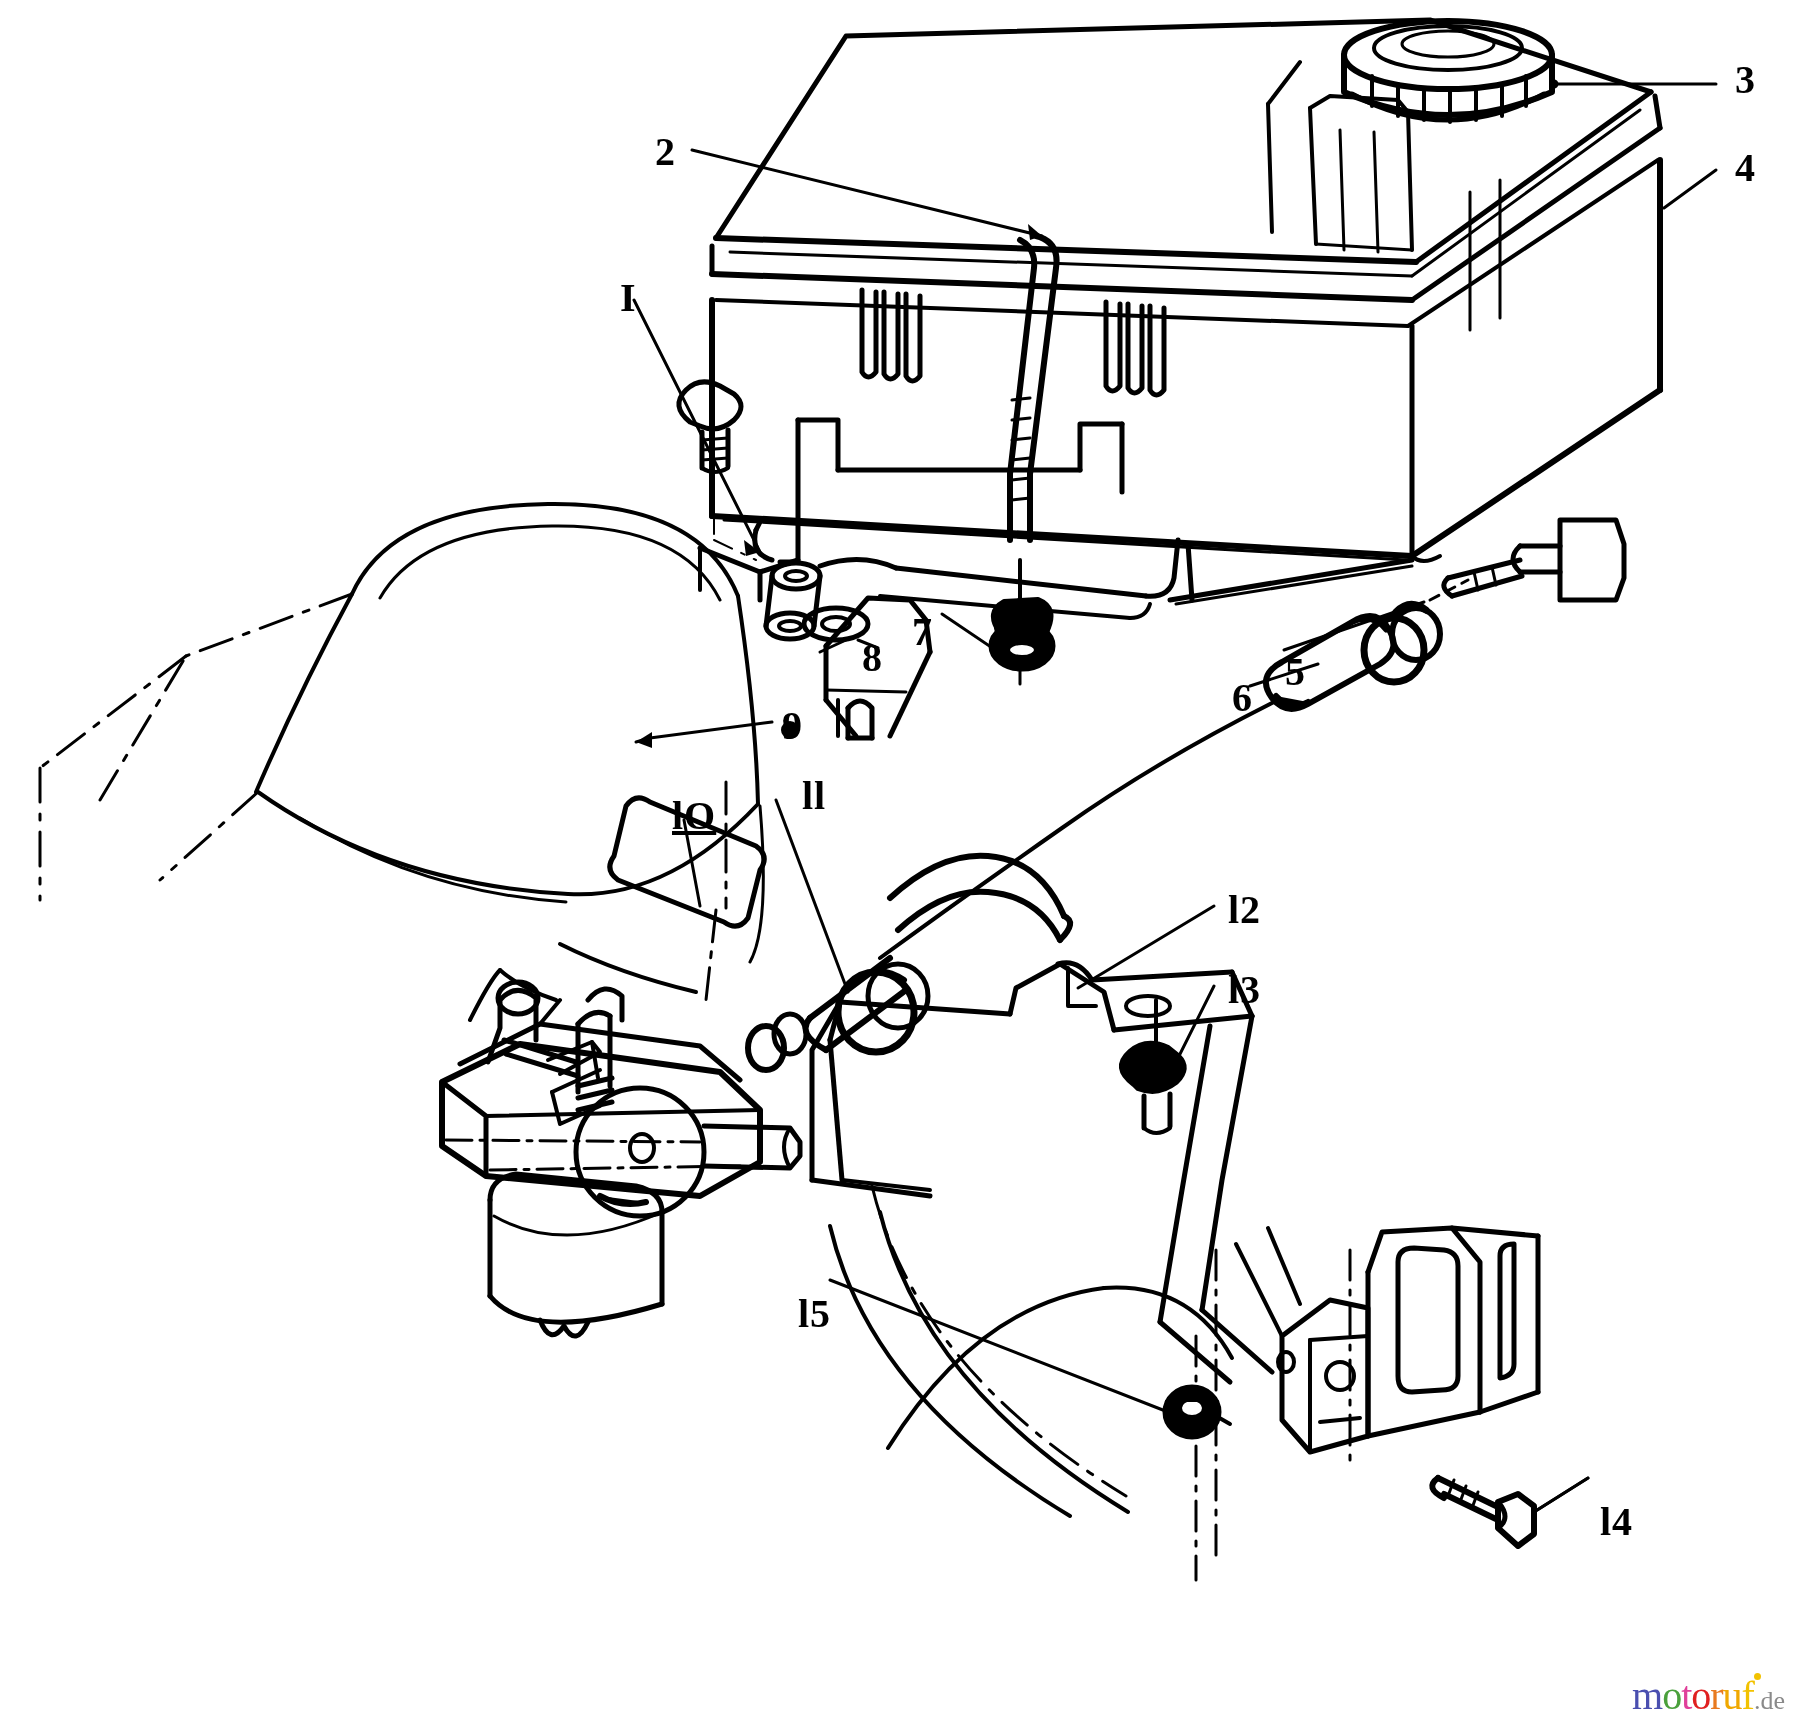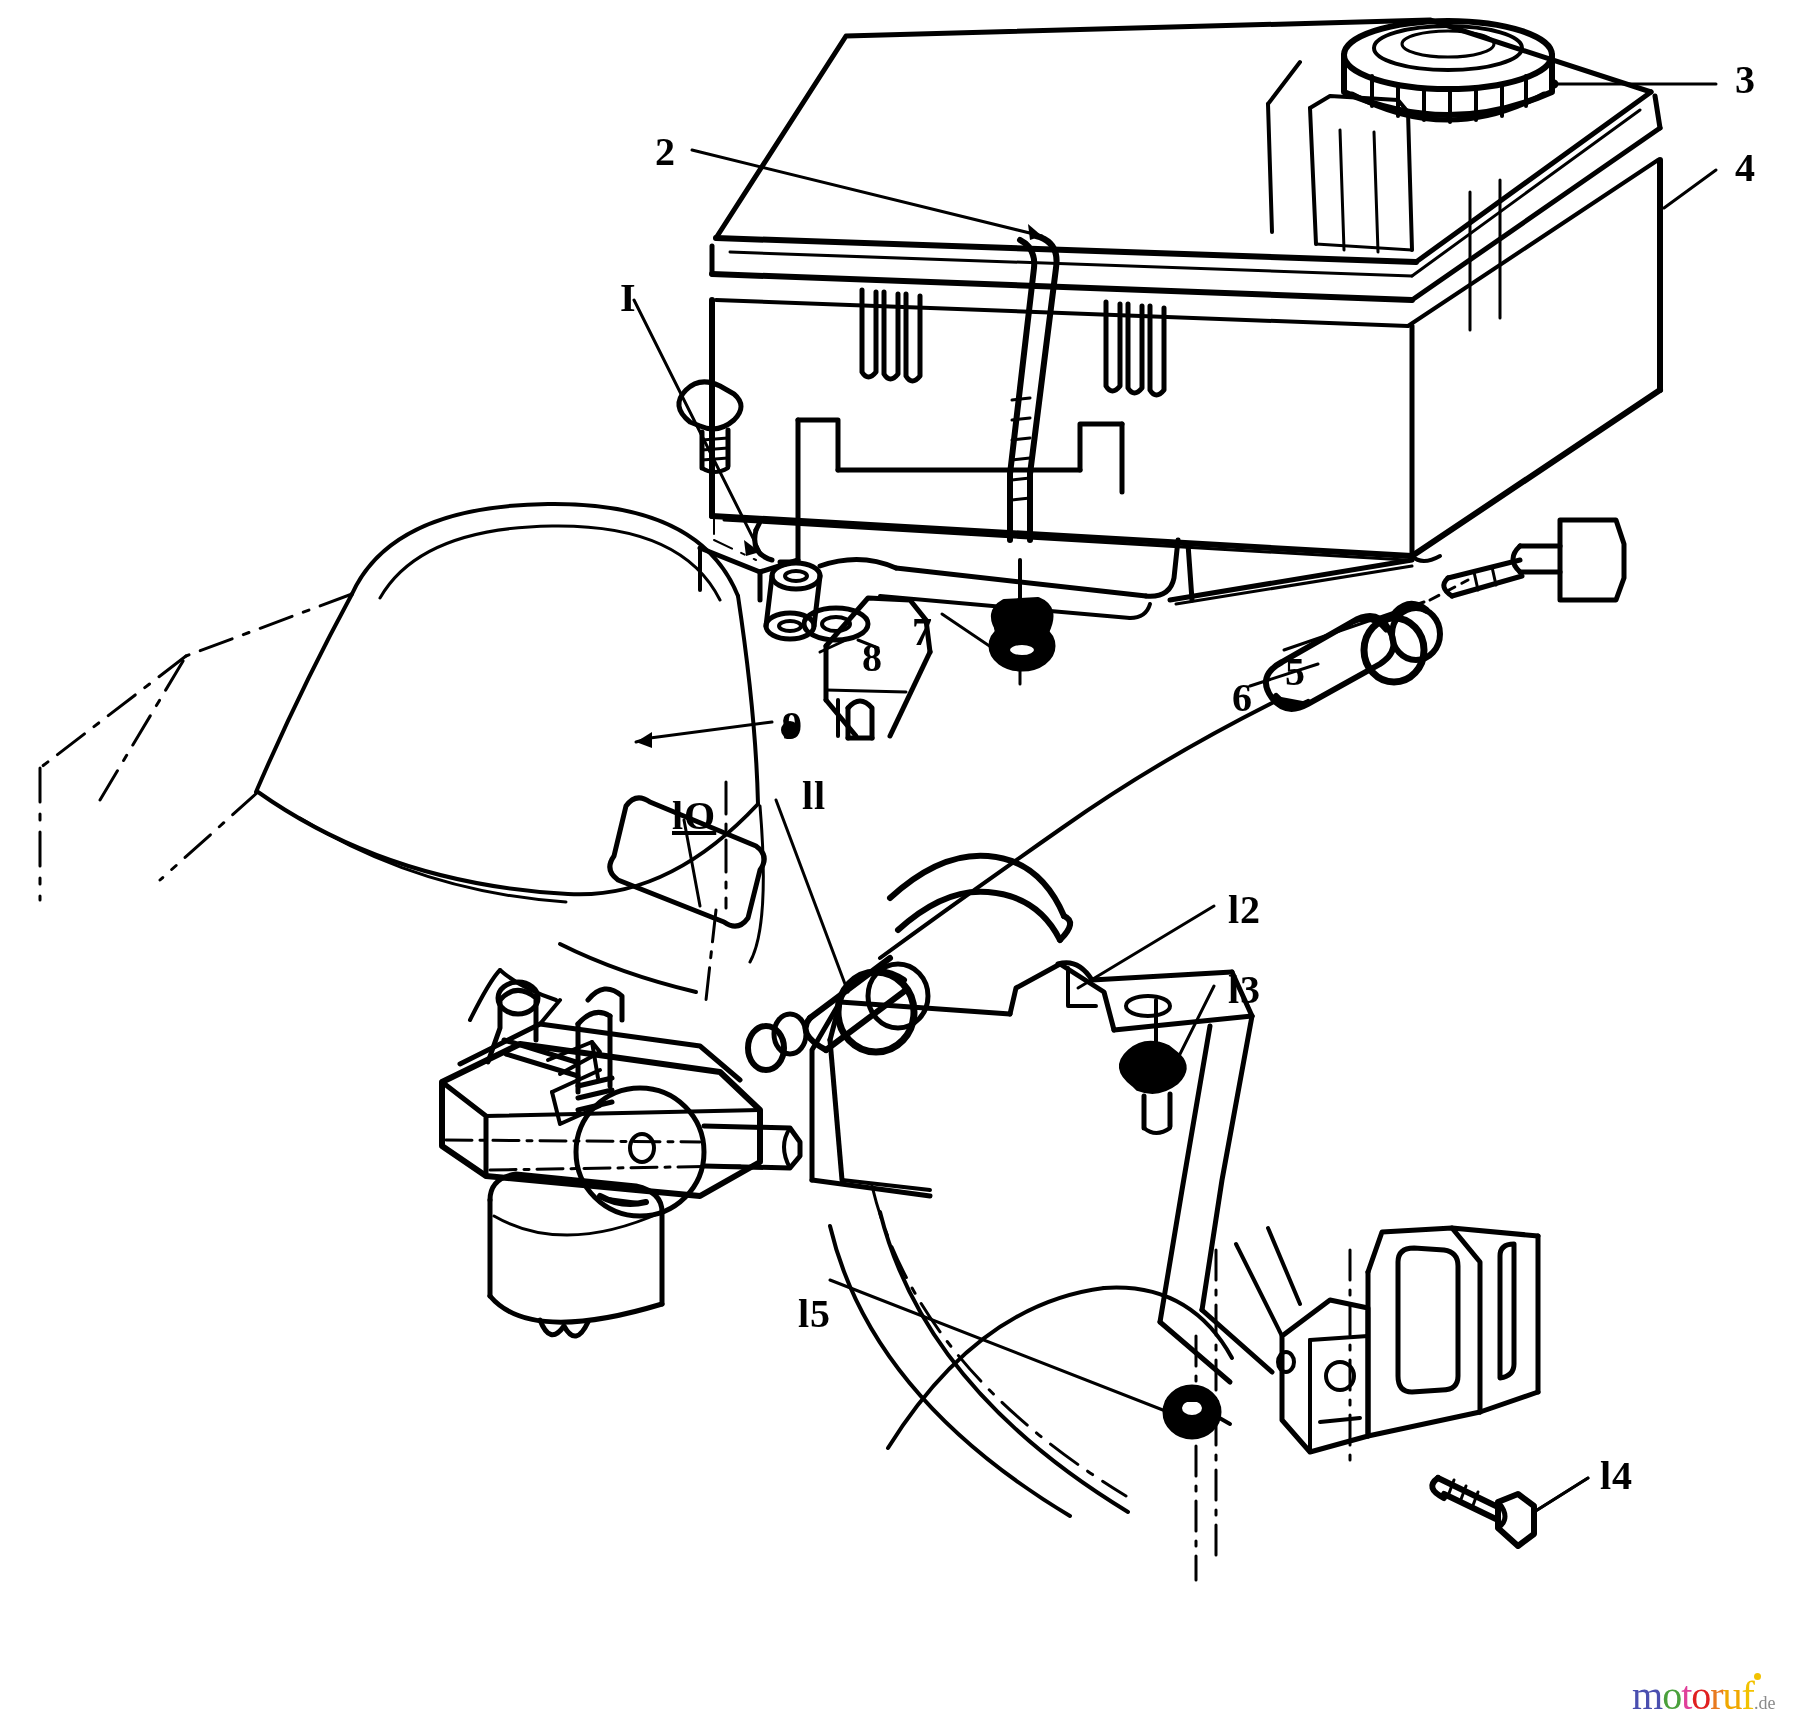--- a/index.html
+++ b/index.html
@@ -56,21 +56,21 @@
     content: "";
     position: absolute;
     top: -3px;
     right: -7px;
     width: 7px;
     height: 7px;
     border-radius: 50%;
     background: #f2c200;
   }
   #watermark .suffix {
-    font-size: 18px;
+    font-size: 26px;
     color: #8a8a8a;
     letter-spacing: 0;
   }
 </style>
 </head>
 <body>
 
 <div id="diagram-root">
 
   <svg id="art" viewBox="0 0 1800 1735" xmlns="http://www.w3.org/2000/svg" fill="none" stroke="#000" stroke-linecap="round" stroke-linejoin="round">
@@ -518,20 +518,20 @@
   <div class="callout" style="left:1735px; top:148px;">4</div>
   <div class="callout" style="left:1285px; top:652px;">5</div>
   <div class="callout" style="left:1232px; top:678px;">6</div>
   <div class="callout" style="left:912px; top:612px;">7</div>
   <div class="callout" style="left:862px; top:638px;">8</div>
   <div class="callout" style="left:782px; top:706px;">9</div>
   <div class="callout" style="left:672px; top:796px;text-decoration:underline;">lO</div>
   <div class="callout" style="left:802px; top:776px;">ll</div>
   <div class="callout" style="left:1228px; top:890px;">l2</div>
   <div class="callout" style="left:1228px; top:970px;font-family:Liberation Serif, serif;">l3</div>
-  <div class="callout" style="left:1600px; top:1456px;">l4</div>
+  <div class="callout" style="left:1600px; top:1502px;">l4</div>
   <div class="callout" style="left:798px; top:1266px;margin-top:28px;">l5</div>
 
   <div id="watermark">
     <span class="l" style="color: rgb(74, 79, 176);">m</span><span class="l" style="color: rgb(74, 160, 60);">o</span><span class="l" style="color: rgb(224, 64, 154);">t</span><span class="l" style="color: rgb(224, 32, 32);">o</span><span class="l" style="color: rgb(232, 122, 32);">r</span><span class="l" style="color: rgb(240, 168, 0);">u</span><span class="l dot" style="color: rgb(242, 194, 0);">f</span><span class="suffix" style="color: rgb(138, 138, 138);">.de</span>
   </div>
 
 </div>
 
 </body></html>

